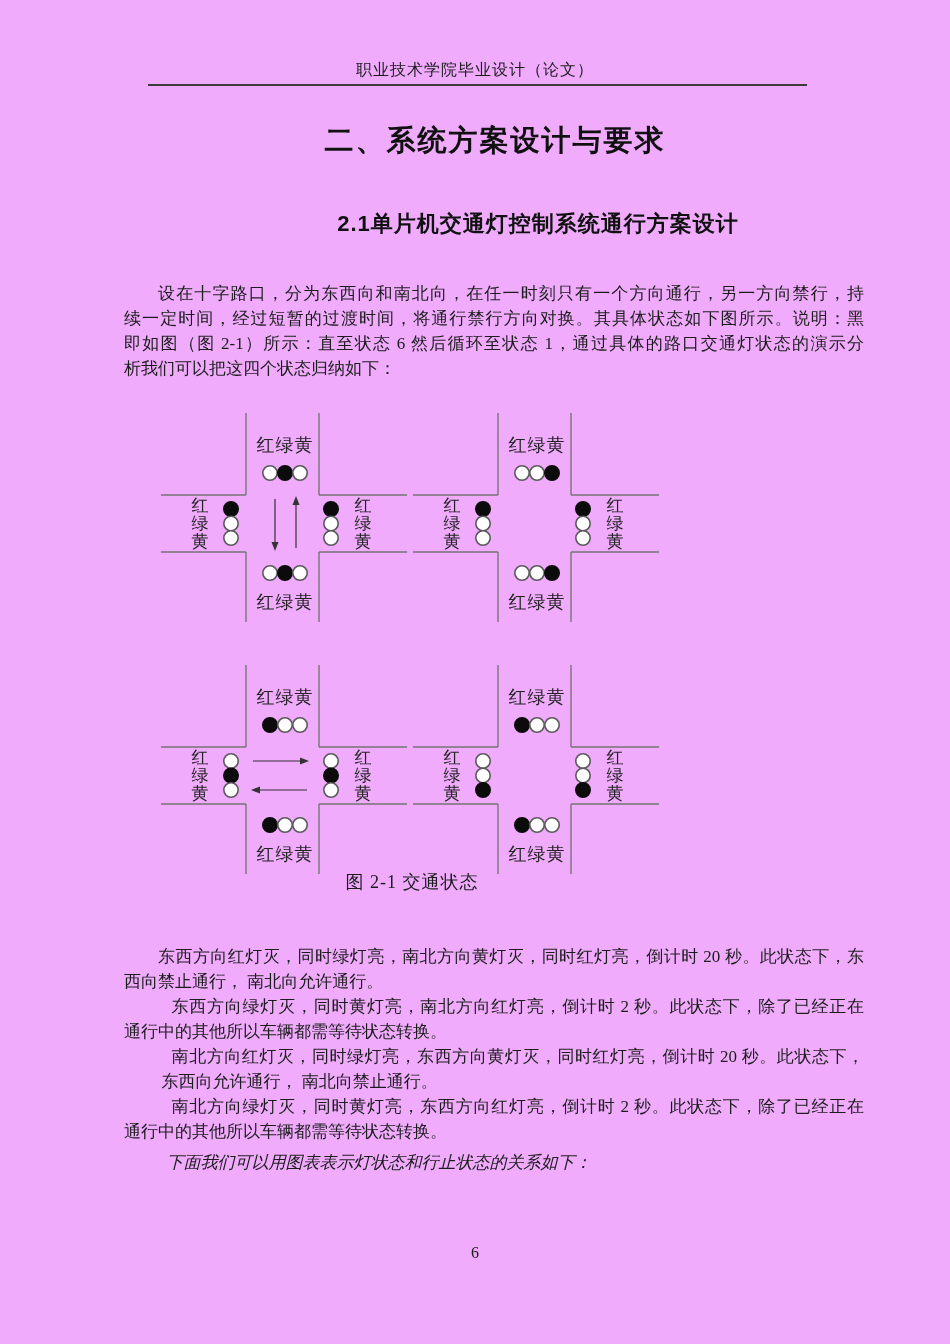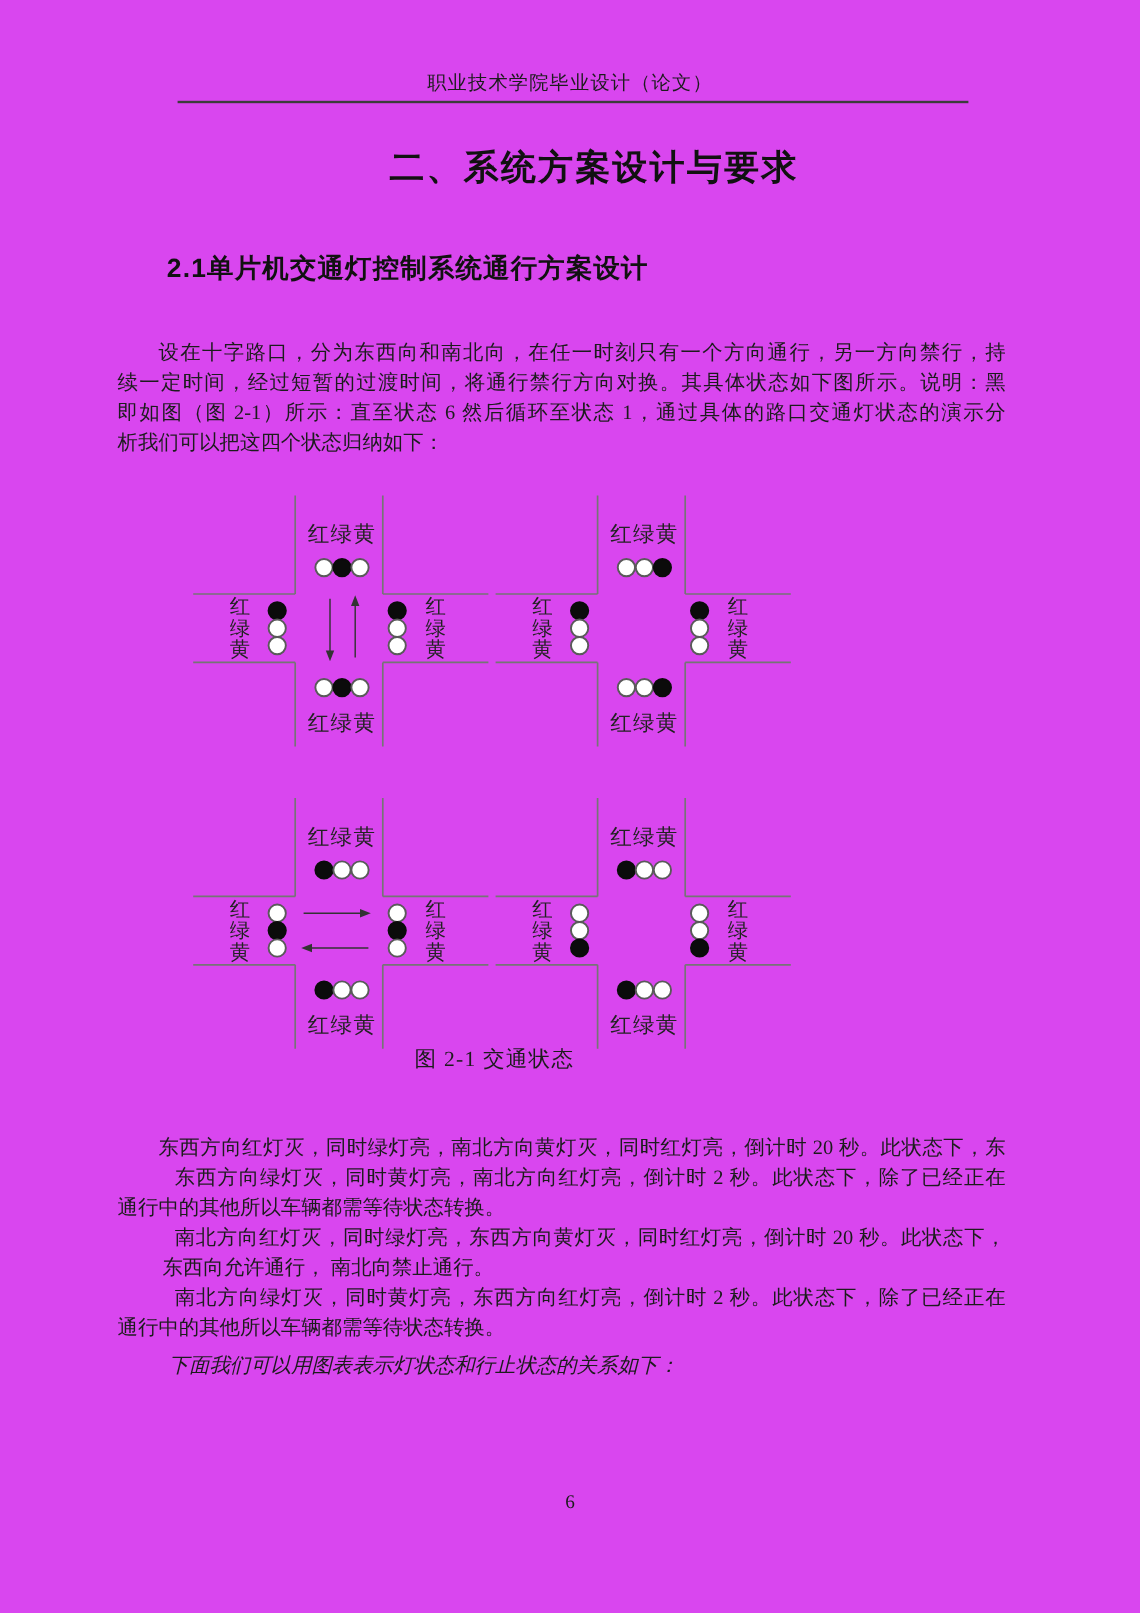--- a/index.html
+++ b/index.html
@@ -1,46 +1,47 @@
 <!DOCTYPE html>
 <html style="--ink: #1c1c1c; --road: #757575; --on: #0b0b0b; --off-stroke: #5a5a5a; --rule: #3c3c3c;"><head>
 <meta charset="utf-8">
 <style>
   :root{
     --ink:#1c1c1c; --road:#757575; --on:#0b0b0b; --off-stroke:#5a5a5a; --rule:#3c3c3c;
   }
   html,body{margin:0;padding:0;background:#e8e8e8;}
   .page{
     position:relative; width:950px; height:1344px; margin:0 auto;
-    background:#d946ef; overflow:hidden;
+    background:#f0abfc; overflow:hidden;
     font-family:"Liberation Serif","DejaVu Serif",serif;
     color:var(--ink);
   }
   .hdr{
     position:absolute; top:60px; left:0; width:950px;
     text-align:center; font-size:16px; line-height:20px; letter-spacing:1px;
   }
   .hdr-rule{
     position:absolute; top:84px; left:148px; width:659px; height:2px;
     background:var(--rule);
   }
   .chapter{
     position:absolute; top:122px; left:25px; width:940px; text-align:center;
     font-family:Liberation Serif, serif;
     font-weight:bold; font-size:29px; line-height:36px; letter-spacing:2px;
     color:#111;
   }
   .section{
-    position:absolute; top:209px; left:139px; width:760px;
+    position:absolute; top:209px; left:158px; width:760px;
     font-family:"Liberation Sans","DejaVu Sans",sans-serif;
     font-weight:bold; font-size:22px; line-height:29px; letter-spacing:1px;
     color:#111;
+    text-align:center;
   }
   .textblock{
-    position:absolute; left:98px; width:740px;
+    position:absolute; left:124px; width:740px;
     font-size:17px; line-height:25px;
   }
   #block-intro{top:281px;}
   #block-states{top:944px;}
   .line{
     white-space:nowrap;
     text-align:justify; text-align-last:justify;
   }
   .line.last{ text-align-last:left; }
   .para{margin:0;}
@@ -267,20 +268,21 @@
             <text x="208" y="135" text-anchor="middle" font-size="17">黄</text>
           </g>
         </svg></div>
   </div>
 
   <div class="caption">图 2-1 交通状态</div>
 
   <div class="textblock" id="block-states">
       <div class="para">
         <div class="line" style="padding-left: 2em;">东西方向红灯灭，同时绿灯亮，南北方向黄灯灭，同时红灯亮，倒计时 20 秒。此状态下，东</div>
+        <div class="line last">西向禁止通行， 南北向允许通行。</div>
       </div>
       <div class="para">
         <div class="line" style="padding-left: 2.8em;">东西方向绿灯灭，同时黄灯亮，南北方向红灯亮，倒计时 2 秒。此状态下，除了已经正在</div>
         <div class="line last">通行中的其他所以车辆都需等待状态转换。</div>
       </div>
       <div class="para">
         <div class="line" style="padding-left: 2.8em;">南北方向红灯灭，同时绿灯亮，东西方向黄灯灭，同时红灯亮，倒计时 20 秒。此状态下，</div>
         <div class="line last" style="padding-left: 2.2em;">东西向允许通行， 南北向禁止通行。</div>
       </div>
       <div class="para">

